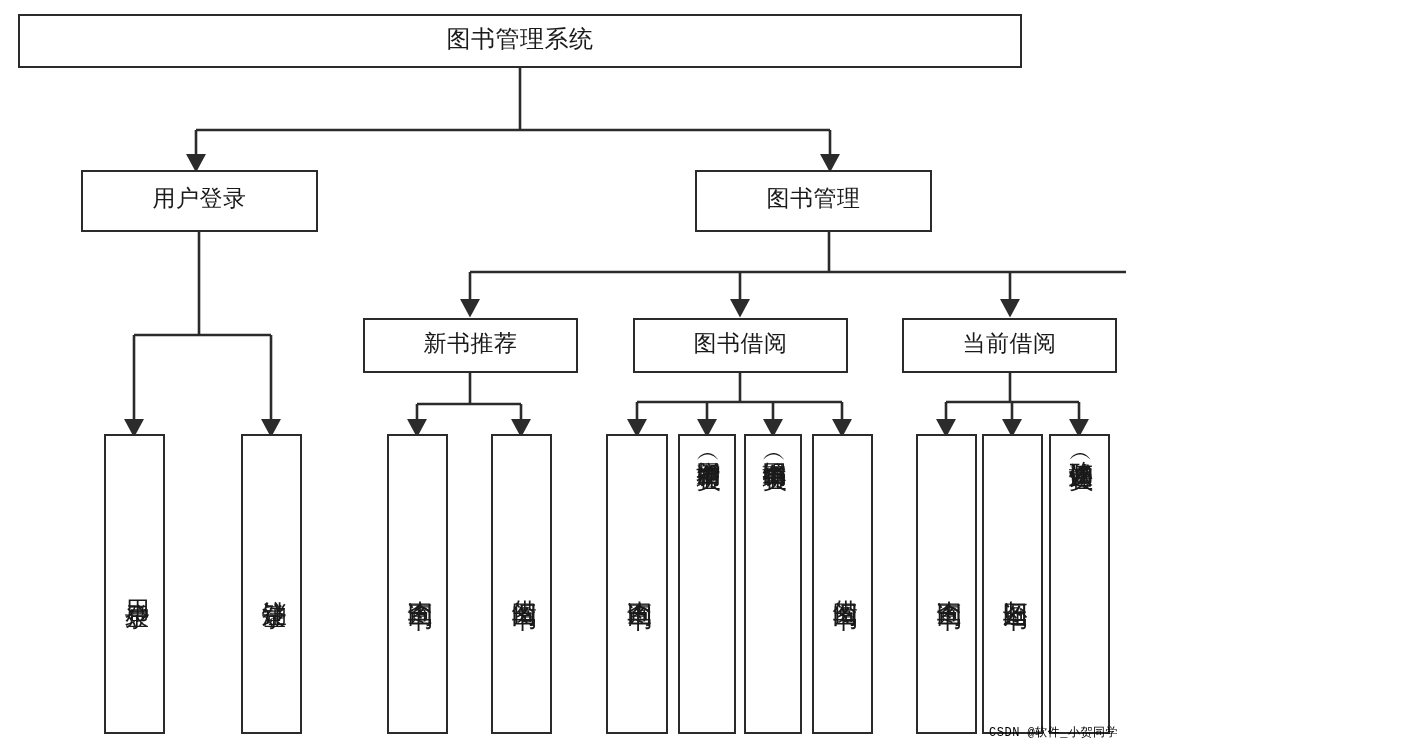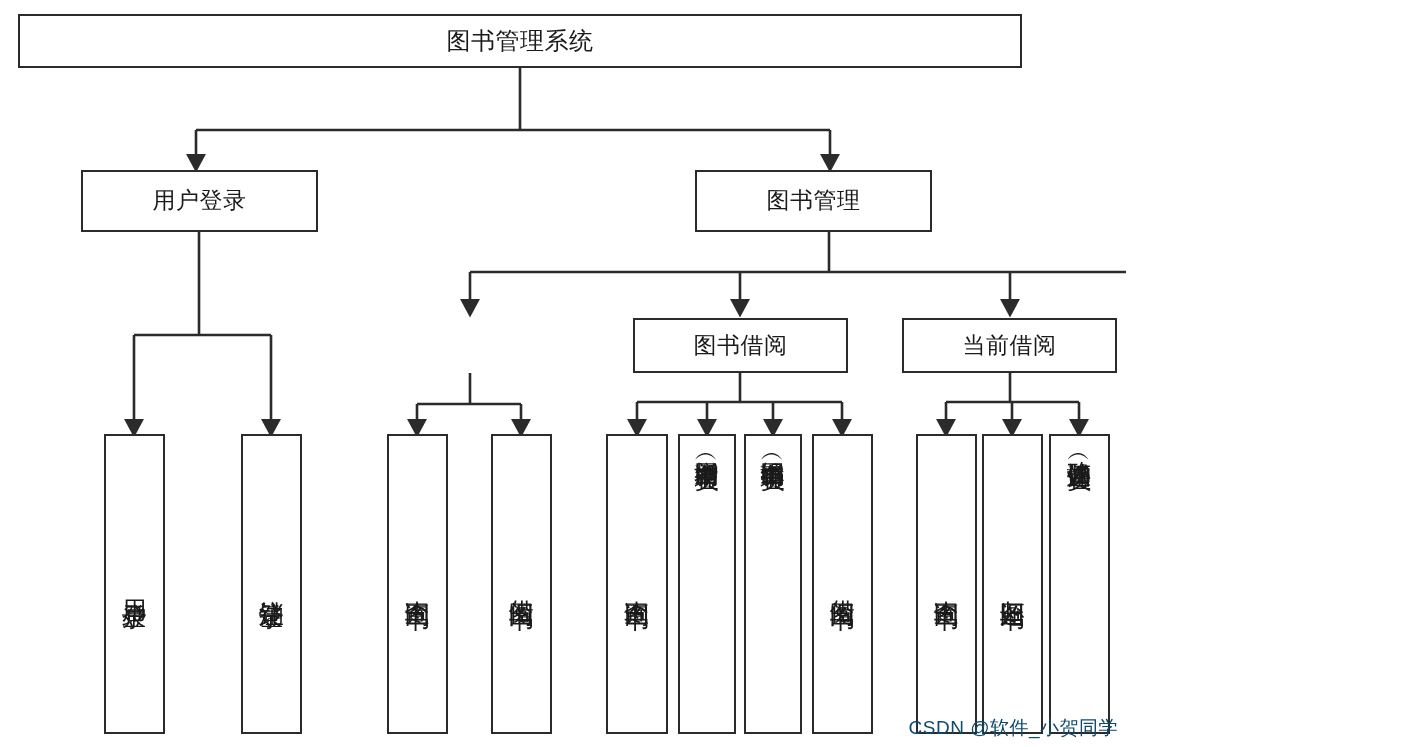--- a/index.html
+++ b/index.html
@@ -10,20 +10,21 @@
   }
   body {
     font-family: "Liberation Sans", "DejaVu Sans", sans-serif;
   }
   #diagram-root {
     position: relative;
     width: 1126px;
     height: 747px;
     background: #ffffff;
     overflow: hidden;
+    font-family: Liberation Mono, monospace;
   }
   #edges-layer {
     position: absolute;
     left: 0;
     top: 0;
     width: 1405px;
     height: 747px;
     pointer-events: none;
   }
   .node {
@@ -72,22 +73,22 @@
   .node.vert.centered {
     align-items: center;
   }
   .node.vert.centered .label {
     margin-top: 0;
   }
   #watermark {
     position: absolute;
     right: 8px;
     bottom: 6px;
-    font-size: 19px;
-    color: #0c4a6e;
+    font-size: 12px;
+    color: #000000;
     letter-spacing: 0.5px;
     white-space: nowrap;
     user-select: none;
   }
 </style>
 </head>
 <body>
 
 <div id="diagram-root">
 
@@ -145,20 +146,23 @@
     <span class="label">图书管理系统</span>
   </div>
 
   <div class="node horiz" style="left:81px; top:170px; width:237px; height:62px;">
     <span class="label">用户登录</span>
   </div>
   <div class="node horiz" style="left:695px; top:170px; width:237px; height:62px;">
     <span class="label">图书管理</span>
   </div>
 
+  <div class="node horiz" style="left:363px; top:318px; width:215px; height:55px;">
+    <span class="label">新书推荐</span>
+  </div>
   <div class="node horiz" style="left:633px; top:318px; width:215px; height:55px;">
     <span class="label">图书借阅</span>
   </div>
   <div class="node horiz" style="left:902px; top:318px; width:215px; height:55px;">
     <span class="label">当前借阅</span>
   </div>
 
   <div class="node vert centered" style="left:104px; top:434px; width:61px; height:300px;">
     <span class="label">用户登录</span>
   </div>

